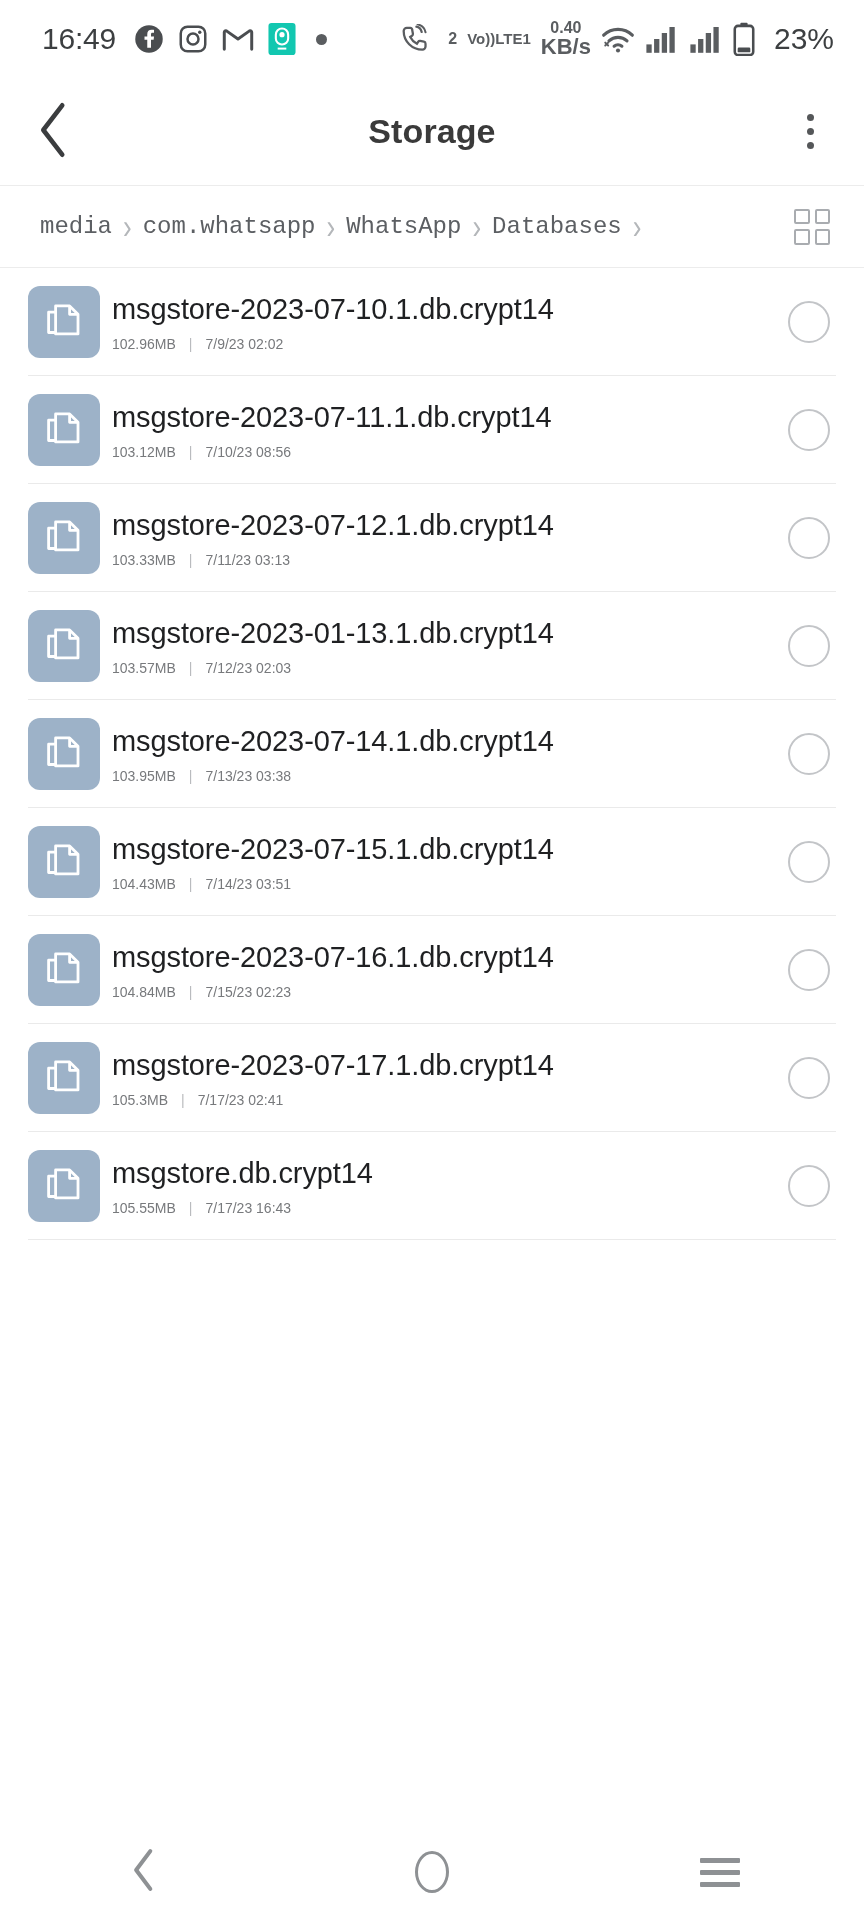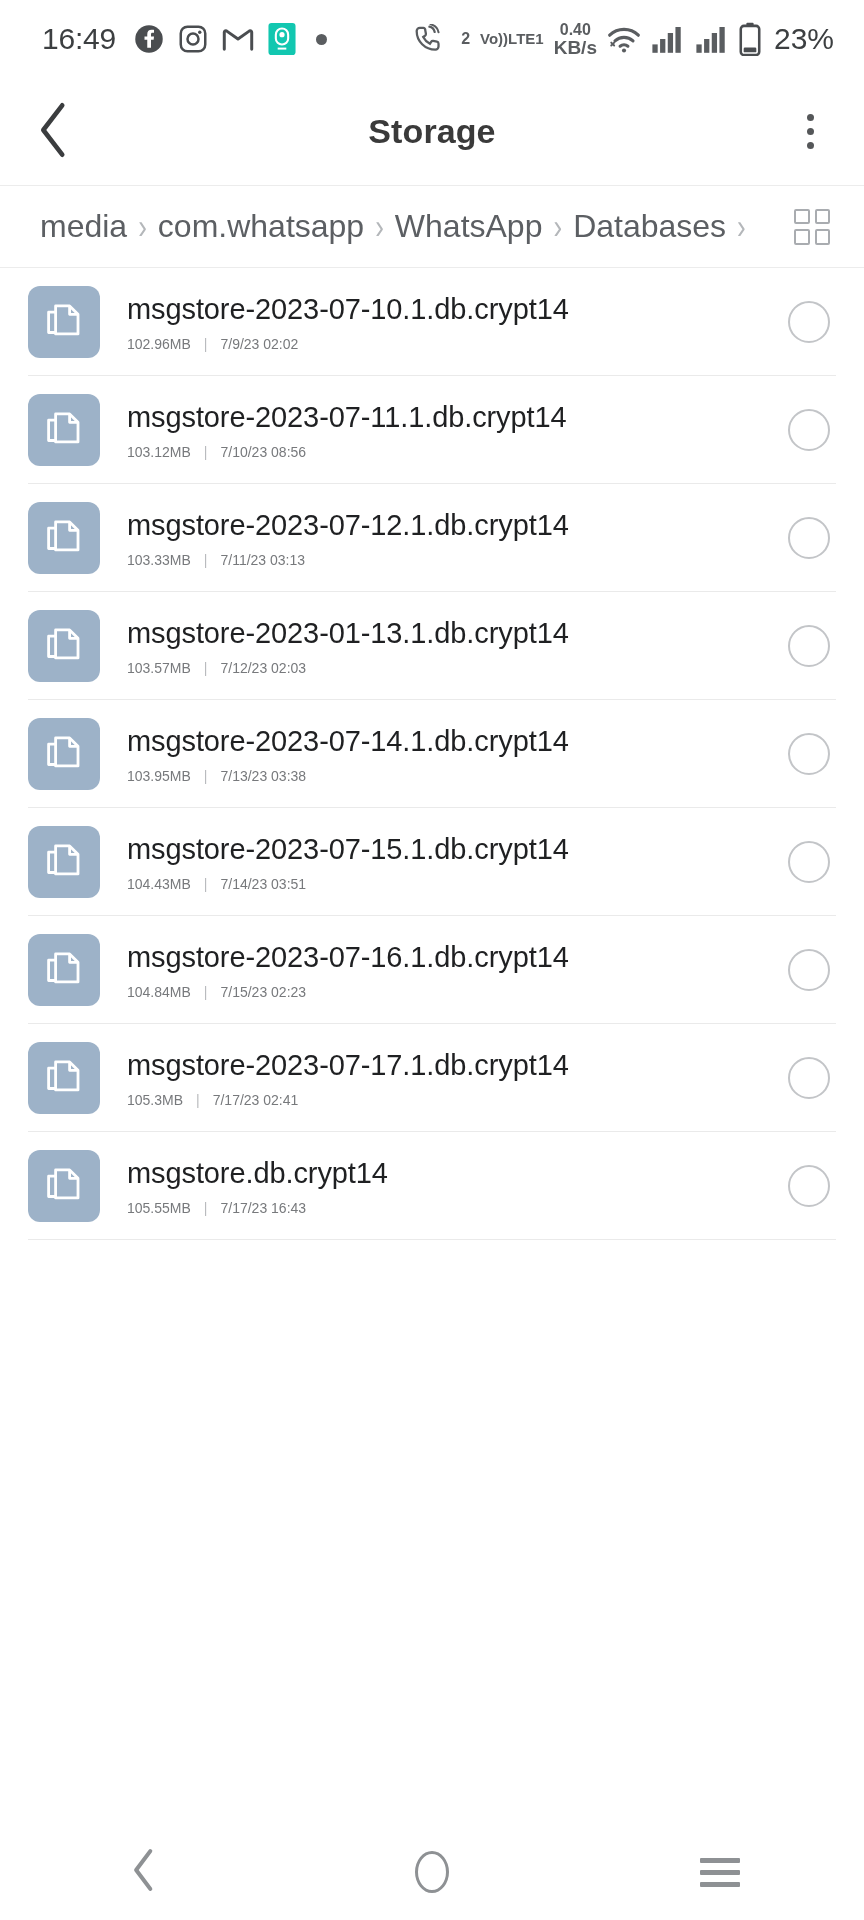--- a/index.html
+++ b/index.html
@@ -57,34 +57,34 @@
   .net-stack {
     display: flex;
     flex-direction: column;
     align-items: center;
     line-height: 1.0;
     font-size: 16px;
     color: #5a5d60;
     font-weight: 700;
   }
   .net-stack .l1 { font-size: 16px; }
-  .net-stack .l2 { font-size: 19px; }
+  .net-stack .l2 { font-size: 22px; }
   .volte-block {
     display: flex;
     align-items: center;
     line-height: 1.05;
     font-size: 15px;
     font-weight: 700;
     color: #5a5d60;
   }
   .battery-pct {
     font-size: 30px;
     color: #3c3f41;
     font-weight: 500;
-    margin-left: 3px;
+    margin-left: 9px;
   }
 
   
   .app-bar {
     height: 108px;
     flex: 0 0 108px;
     display: flex;
     align-items: center;
     position: relative;
     padding: 0 24px;
@@ -132,24 +132,25 @@
     border-bottom: 1px solid #ececec;
   }
   .crumbs {
     display: flex;
     align-items: center;
     flex: 1;
     min-width: 0;
     overflow: hidden;
   }
   .crumb {
-    font-size: 32px;
+    font-size: 24px;
     color: #5c5f63;
     white-space: nowrap;
     cursor: pointer;
+    font-family: Liberation Mono, monospace;
   }
   .crumb-sep {
     font-size: 26px;
     color: #b4b7ba;
     margin: 0 11px;
     transform: scaleY(1.35);
     display: inline-block;
   }
   .grid-toggle {
     flex: 0 0 auto;
@@ -192,21 +193,21 @@
     width: 72px; height: 72px;
     border-radius: 12px;
     background: #9db2c8;
     display: flex;
     align-items: center;
     justify-content: center;
   }
   .file-meta {
     flex: 1 1 auto;
     min-width: 0;
-    padding-left: 27px;
+    padding-left: 12px;
     display: flex;
     flex-direction: column;
     justify-content: center;
     gap: 10px;
   }
   .file-name {
     font-size: 29px;
     color: #1f2022;
     white-space: nowrap;
     overflow: hidden;

